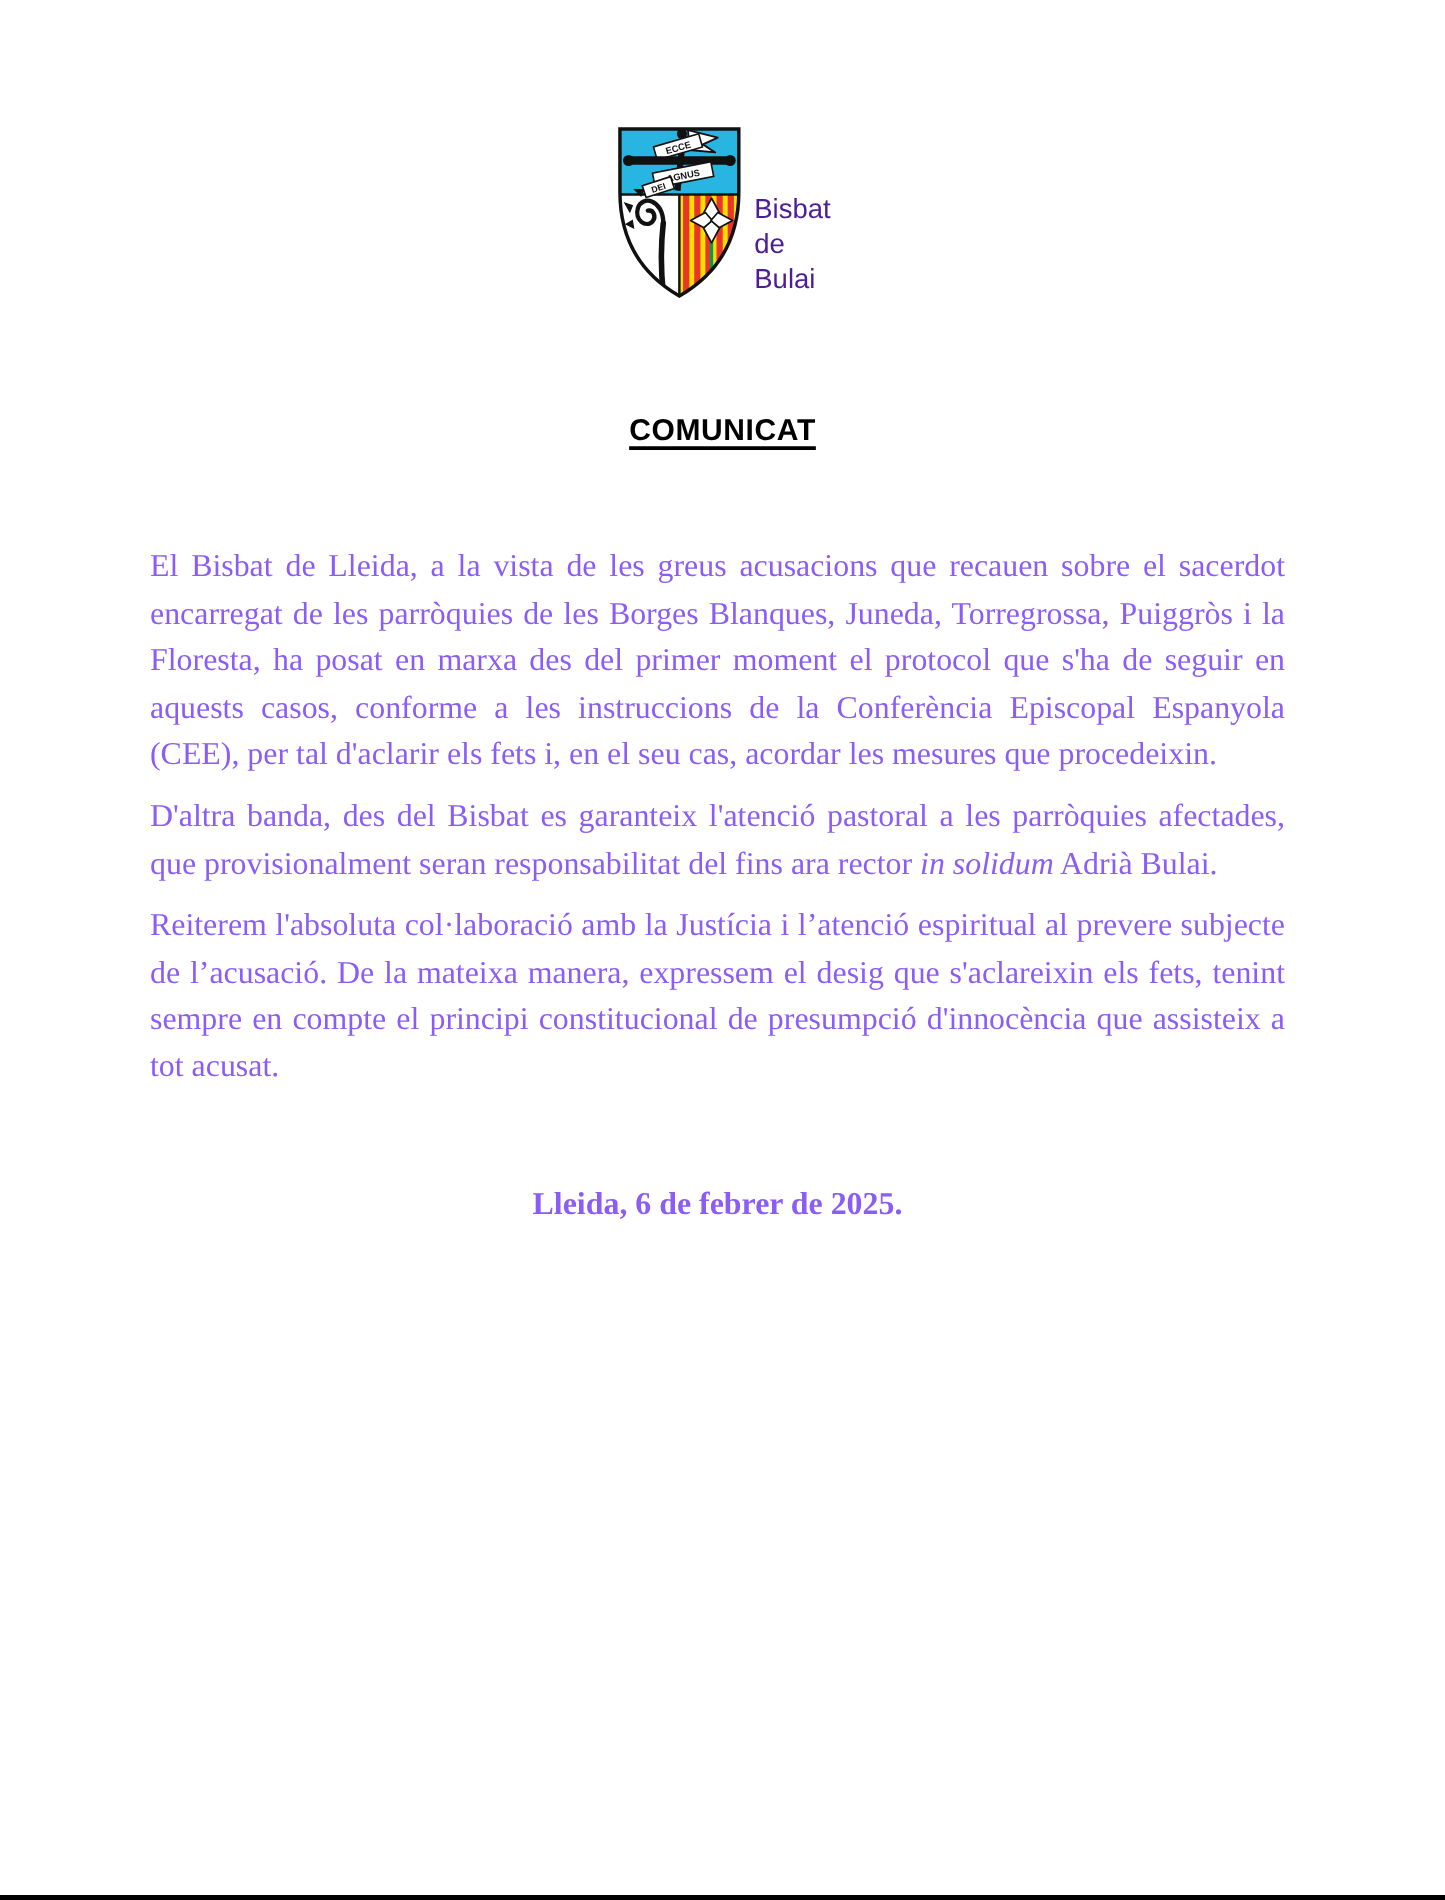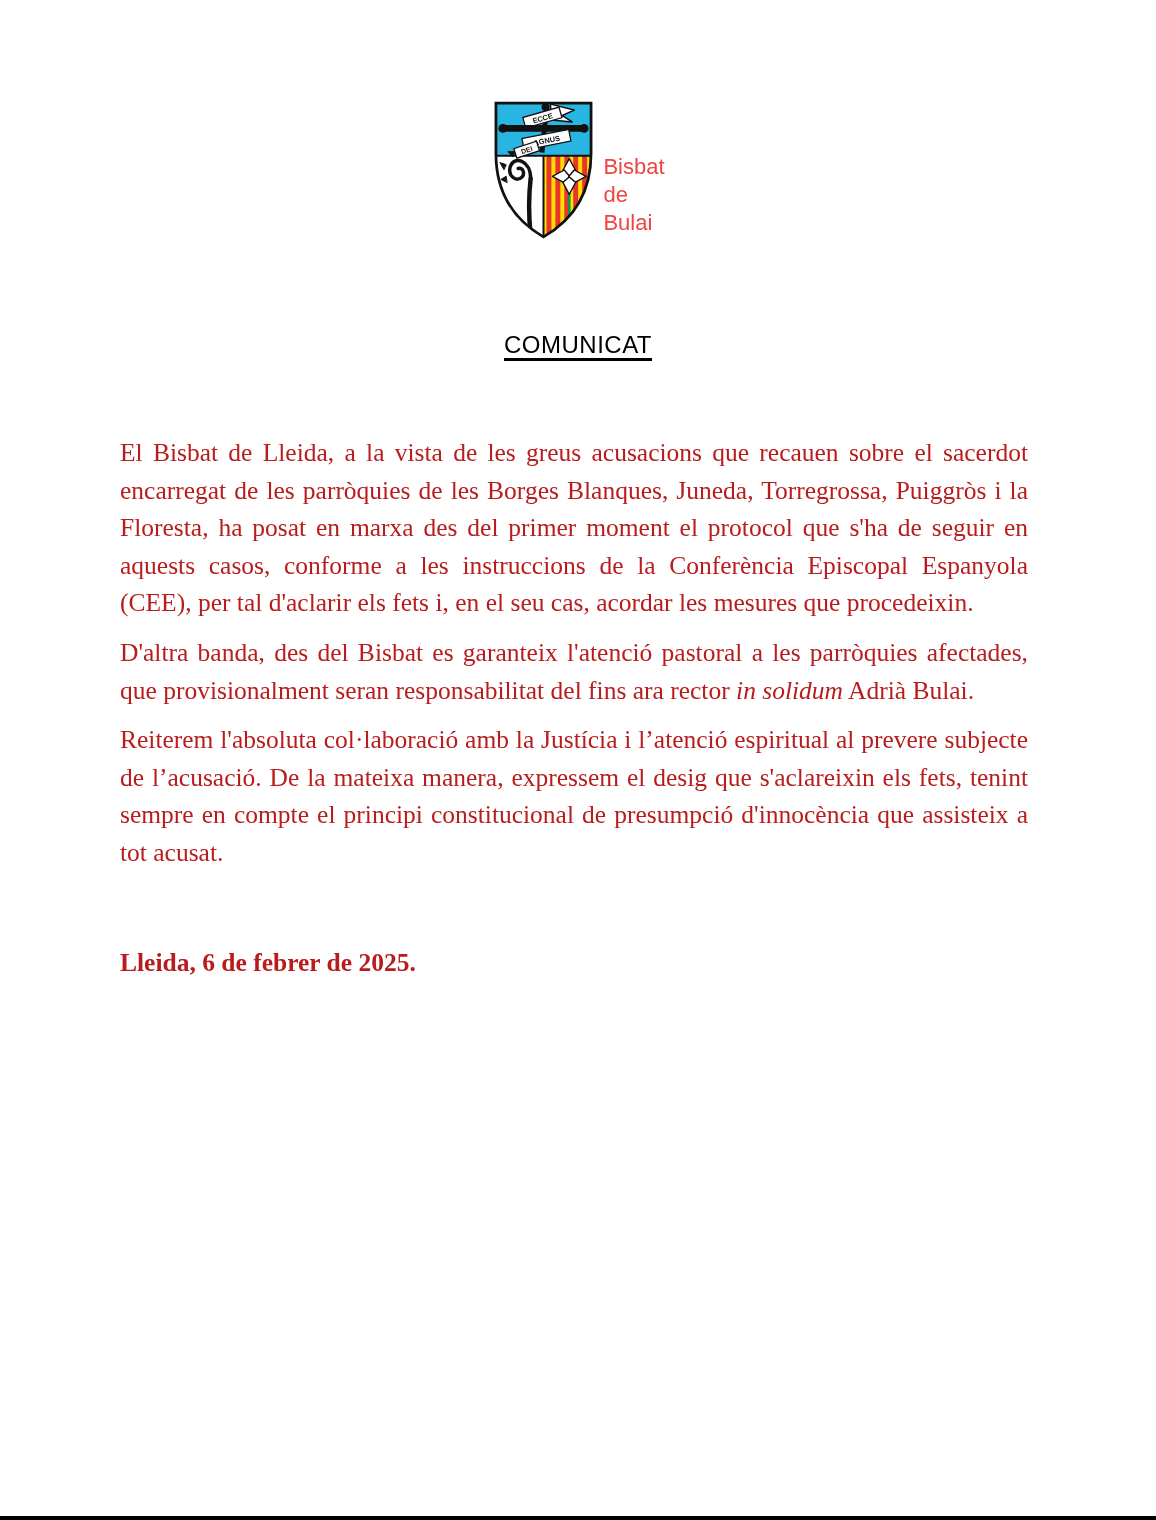--- a/index.html
+++ b/index.html
@@ -18,48 +18,48 @@
     justify-content: center;
   }
   .logo-row { display: flex; }
   .coa-svg { display: block; }
   .org-name {
     font-family: "Liberation Sans", sans-serif;
     font-size: 22px;
     line-height: 28px;
     padding-top: 54px;
     margin-left: 7px;
-    color: #ef4444;
+    color: #4c1d95;
   }
   .doc-title {
     margin: 90px 0 0 0;
     text-align: center;
     font-family: "Liberation Sans", sans-serif;
     font-size: 24px;
-    font-weight: normal;
+    font-weight: bold;
     letter-spacing: 0.5px;
     text-decoration: underline;
     text-decoration-thickness: 2.5px;
     text-underline-offset: 5px;
   }
   .doc-body {
     margin: 75px 128px 0 120px;
   }
   .doc-body p {
     margin: 0 0 12px 0;
     font-size: 25.5px;
     line-height: 37.6px;
     text-align: justify;
   }
   .doc-body p.dateline {
     margin-top: 72px;
-    text-align: left;
+    text-align: center;
     font-weight: bold;
   }
-  .dateline, .doc-body { color: #b91c1c; }
+  .dateline, .doc-body { color: #8b5cf6; }
   em { font-style: italic; }
   .page-bottom-edge {
     position: absolute;
     left: 0; bottom: 0;
     width: 100%; height: 4px;
     background: #000;
   }
   .ribbon-text {
     font-family: "Liberation Sans", sans-serif;
     font-weight: bold;

